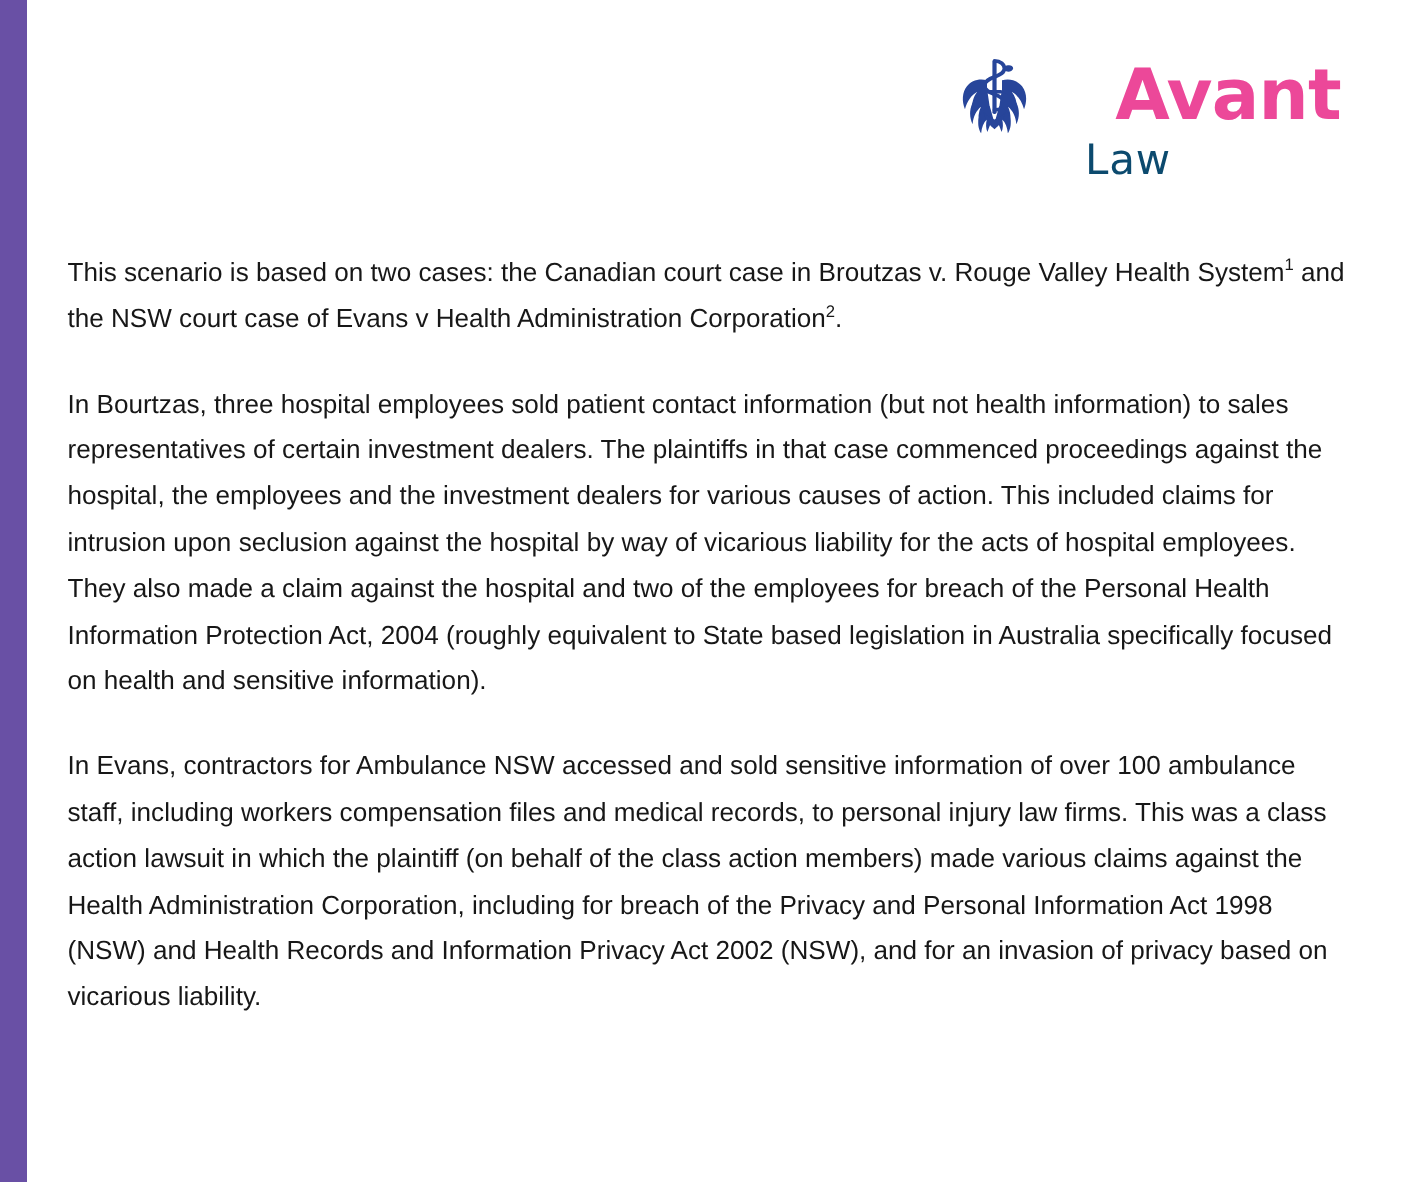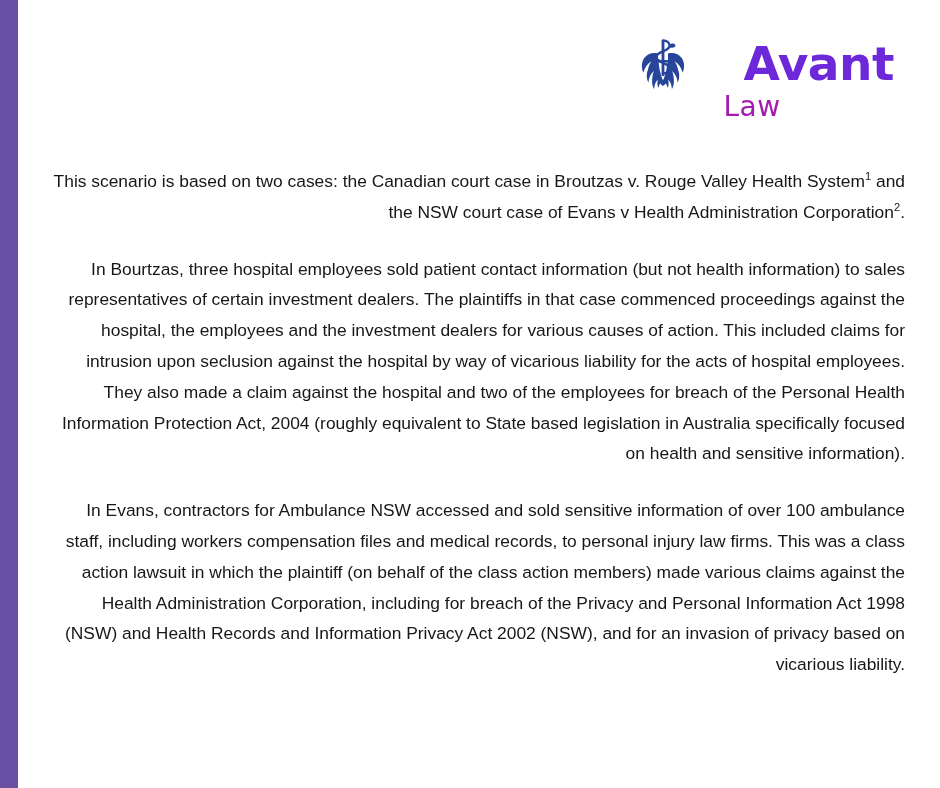--- a/index.html
+++ b/index.html
@@ -76,21 +76,21 @@
     line-height: 1.1;
     text-align: center;
   }
 
   
   #body-copy {
     position: absolute;
     left: 27px;
     top: 166px;
     width: 860px;
-    text-align: right;
+    text-align: left;
     color: #171717;
     font-size: 17.4px;
     line-height: 30.8px;
   }
   #body-copy .para {
     margin: 0;
   }
   #body-copy .para + .para {
     margin-top: 26px;
   }
@@ -124,23 +124,23 @@
           <path d="M24.4 24.6c-4.6.6-8.3 3.3-10.3 7.6-1.9 4.2-1.8 9.2.3 13.6.4-5.1 2.3-9 5.6-11.7-1.7 3.5-2.2 7.6-1.1 12.1 2-4.8 4.2-8.2 7.2-10.1z"></path>
           <path d="M25.8 33.6c-3.6 1.5-6.2 4.4-7.3 8.4-1 4 .3 8.2 1.6 9.9.4-4.2 1.6-7.3 3.8-9.3-.8 2.9-.7 6 .4 8.4 1.3-3.9 2.4-6.6 4.1-8.2z"></path>
 
           <path d="M34 16.5c5.6-1.4 10.6.4 13.5 4.2 3 3.9 3.4 9.6 1.2 15.1-1.5-5.5-4.3-9.3-8.2-11.6 2.6 3.4 3.9 7.8 3.4 13-2.9-4.7-6.1-7.7-9.9-9.1z"></path>
           <path d="M33.6 24.6c4.6.6 8.3 3.3 10.3 7.6 1.9 4.2 1.8 9.2-.3 13.6-.4-5.1-2.3-9-5.6-11.7 1.7 3.5 2.2 7.6 1.1 12.1-2-4.8-4.2-8.2-7.2-10.1z"></path>
           <path d="M32.2 33.6c3.6 1.5 6.2 4.4 7.3 8.4 1 4-.3 8.2-1.6 9.9-.4-4.2-1.6-7.3-3.8-9.3.8 2.9.7 6-.4 8.4-1.3-3.9-2.4-6.6-4.1-8.2z"></path>
 
           <path d="M21.5 37.5c1.6 5.2 4 9 7.5 11.6 3.5-2.6 5.9-6.4 7.5-11.6-2.3 2.6-4.8 4.3-7.5 5.2-2.7-.9-5.2-2.6-7.5-5.2z"></path>
         </g>
       </svg>
-      <div id="logo-wordmark" style="color: #6d28d9; margin-left: 46px;">Avant</div>
+      <div id="logo-wordmark" style="color: #ec4899; margin-left: 46px;">Avant</div>
     </div>
-    <div id="logo-sub" style="color: #a21caf;">Law</div>
+    <div id="logo-sub" style="color: #0c4a6e;">Law</div>
   </div>
 
   <div id="body-copy">
       <div class="para">This scenario is based on two cases: the Canadian court case in Broutzas v. Rouge Valley Health System<sup>1</sup> and the NSW court case of Evans v Health Administration Corporation<sup>2</sup>.</div>
       <div class="para">In Bourtzas, three hospital employees sold patient contact information (but not health information) to sales representatives of certain investment dealers. The plaintiffs in that case commenced proceedings against the hospital, the employees and the investment dealers for various causes of action. This included claims for intrusion upon seclusion against the hospital by way of vicarious liability for the acts of hospital employees. They also made a claim against the hospital and two of the employees for breach of the Personal Health Information Protection Act, 2004 (roughly equivalent to State based legislation in Australia specifically focused on health and sensitive information).</div>
       <div class="para">In Evans, contractors for Ambulance NSW accessed and sold sensitive information of over 100 ambulance staff, including workers compensation files and medical records, to personal injury law firms. This was a class action lawsuit in which the plaintiff (on behalf of the class action members) made various claims against the Health Administration Corporation, including for breach of the Privacy and Personal Information Act 1998 (NSW) and Health Records and Information Privacy Act 2002 (NSW), and for an invasion of privacy based on vicarious liability.</div>
     </div>
 
 </div>
 

